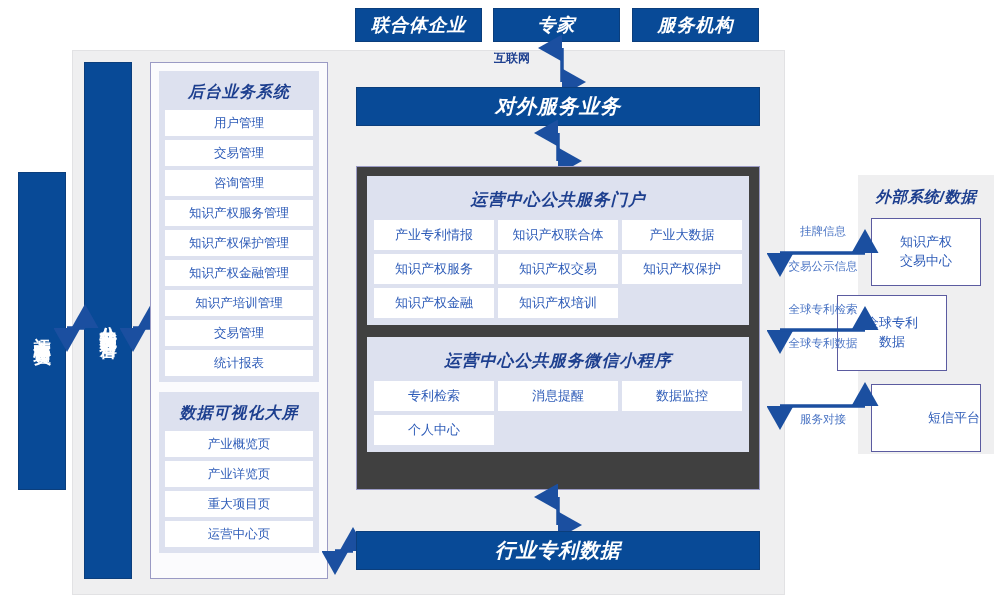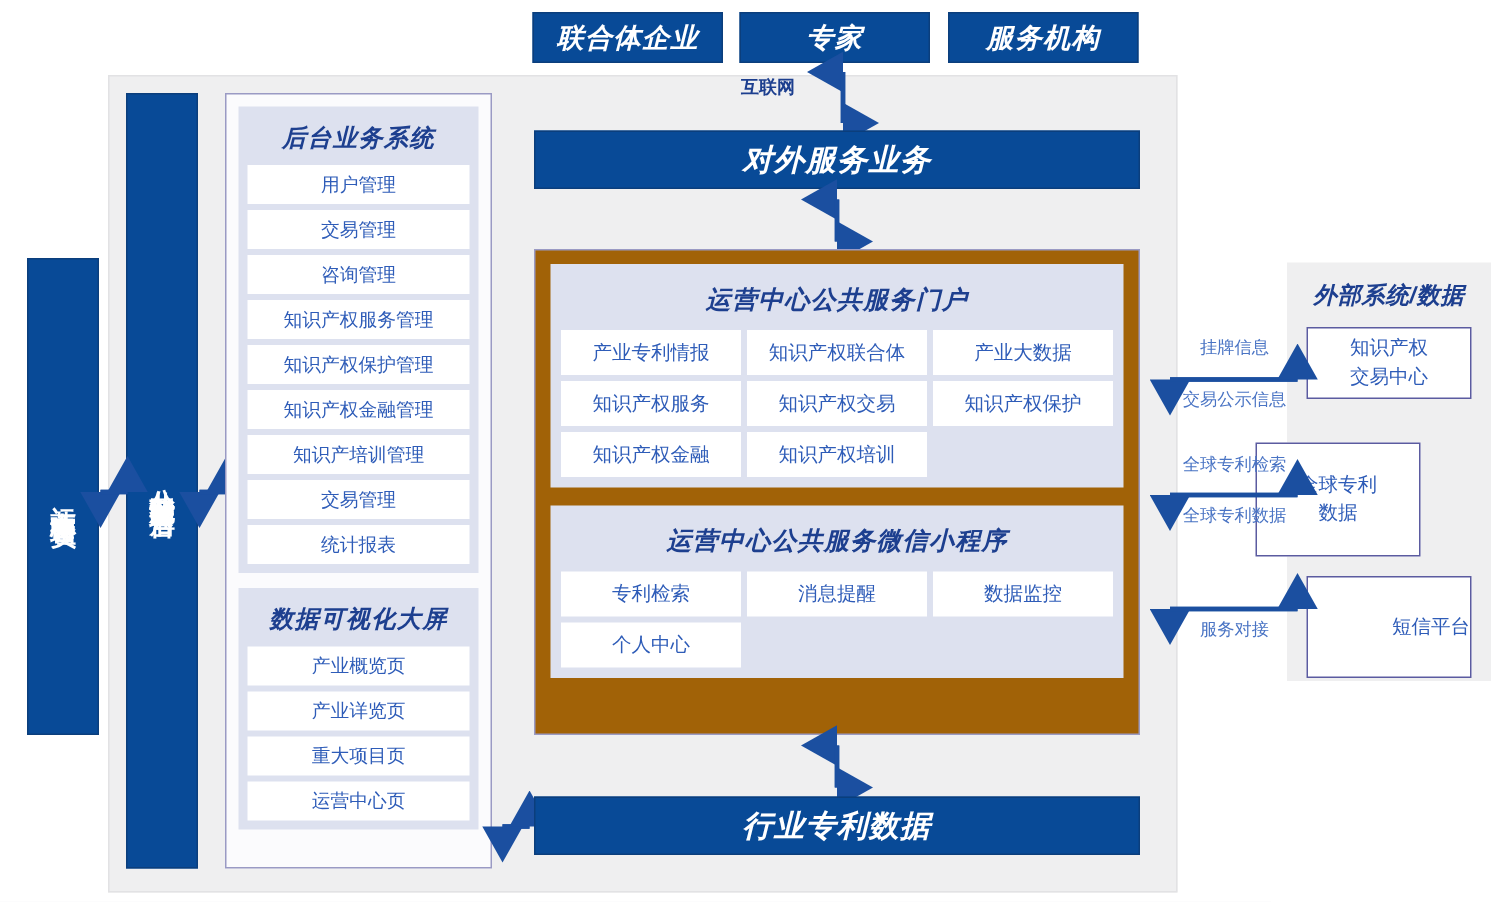--- a/index.html
+++ b/index.html
@@ -93,21 +93,21 @@
   }
   .cell:last-child{margin-bottom:0;}
 
   
   #svc-bar{
     left:356px;top:87px;width:404px;height:39px;
     font-size:20px;
   }
   #center-frame{
     left:356px;top:166px;width:404px;height:324px;
-    background:#a16207;
+    background:#404040;
     border:1px solid #9a9ac4;
   }
   .portal-panel{
     background:#dde1ef;
     padding:7px;
   }
   .portal-title{
     color:#1d3f8f;
     font-weight:bold;
     font-style:italic;
@@ -305,21 +305,21 @@
   </svg>
 
   <div class="abs bluebar" id="bottom-bar">
     <span>行业专利数据</span>
   </div>
 
   <div class="abs" id="ext-panel">
     <div class="ext-title">外部系统/数据</div>
   </div>
 
-  <div class="ext-box abs" style="left:871px;top:218px;height:48px;">
+  <div class="ext-box abs" style="left:871px;top:218px;height:68px;">
     <span>知识产权<br>交易中心</span>
   </div>
   <div class="ext-box abs" style="left:837px;top:295px;height:76px;">
     <span>全球专利<br>数据</span>
   </div>
   <div class="ext-box abs" style="left:871px;top:384px;height:68px;justify-content:flex-end;">
     <span>短信平台</span>
   </div>
 
   <div class="abs alabel" style="left:779px;top:224px;width:88px;">挂牌信息</div>

